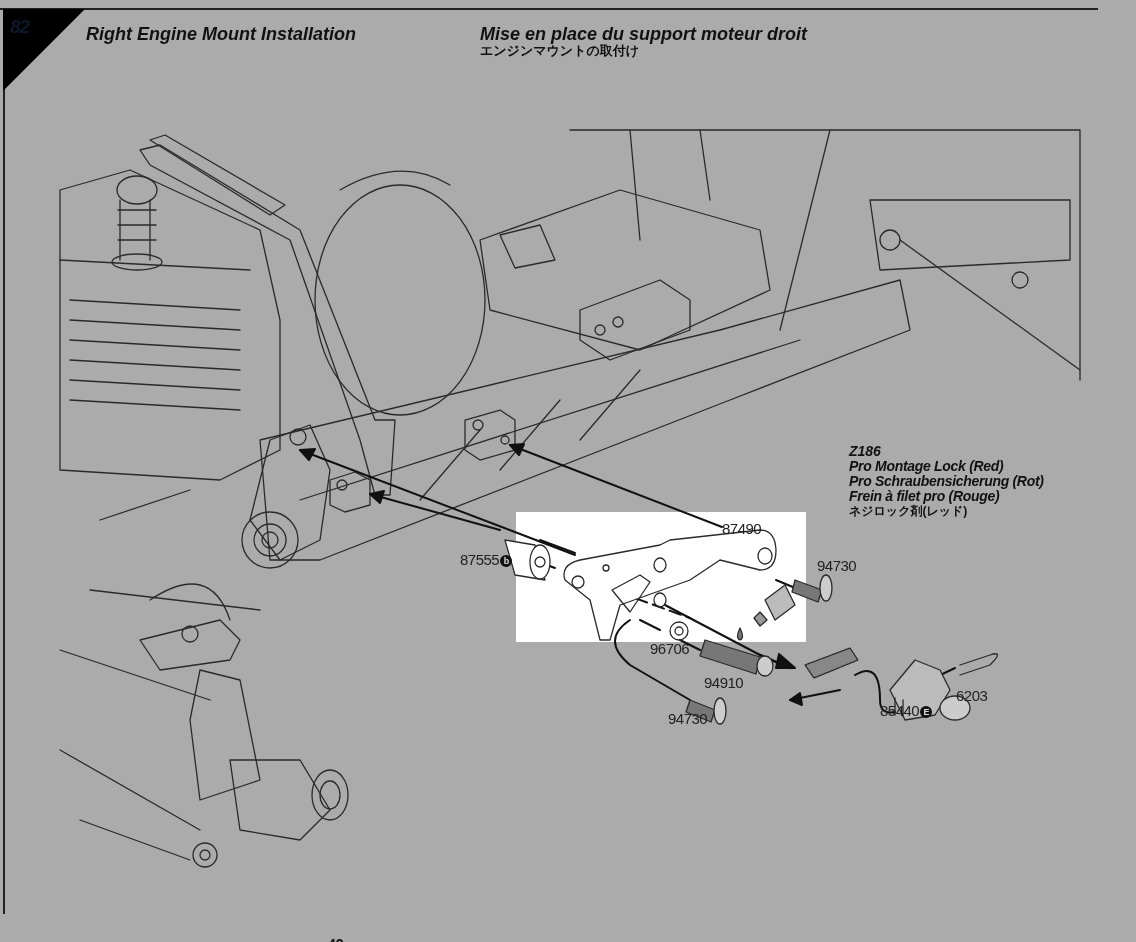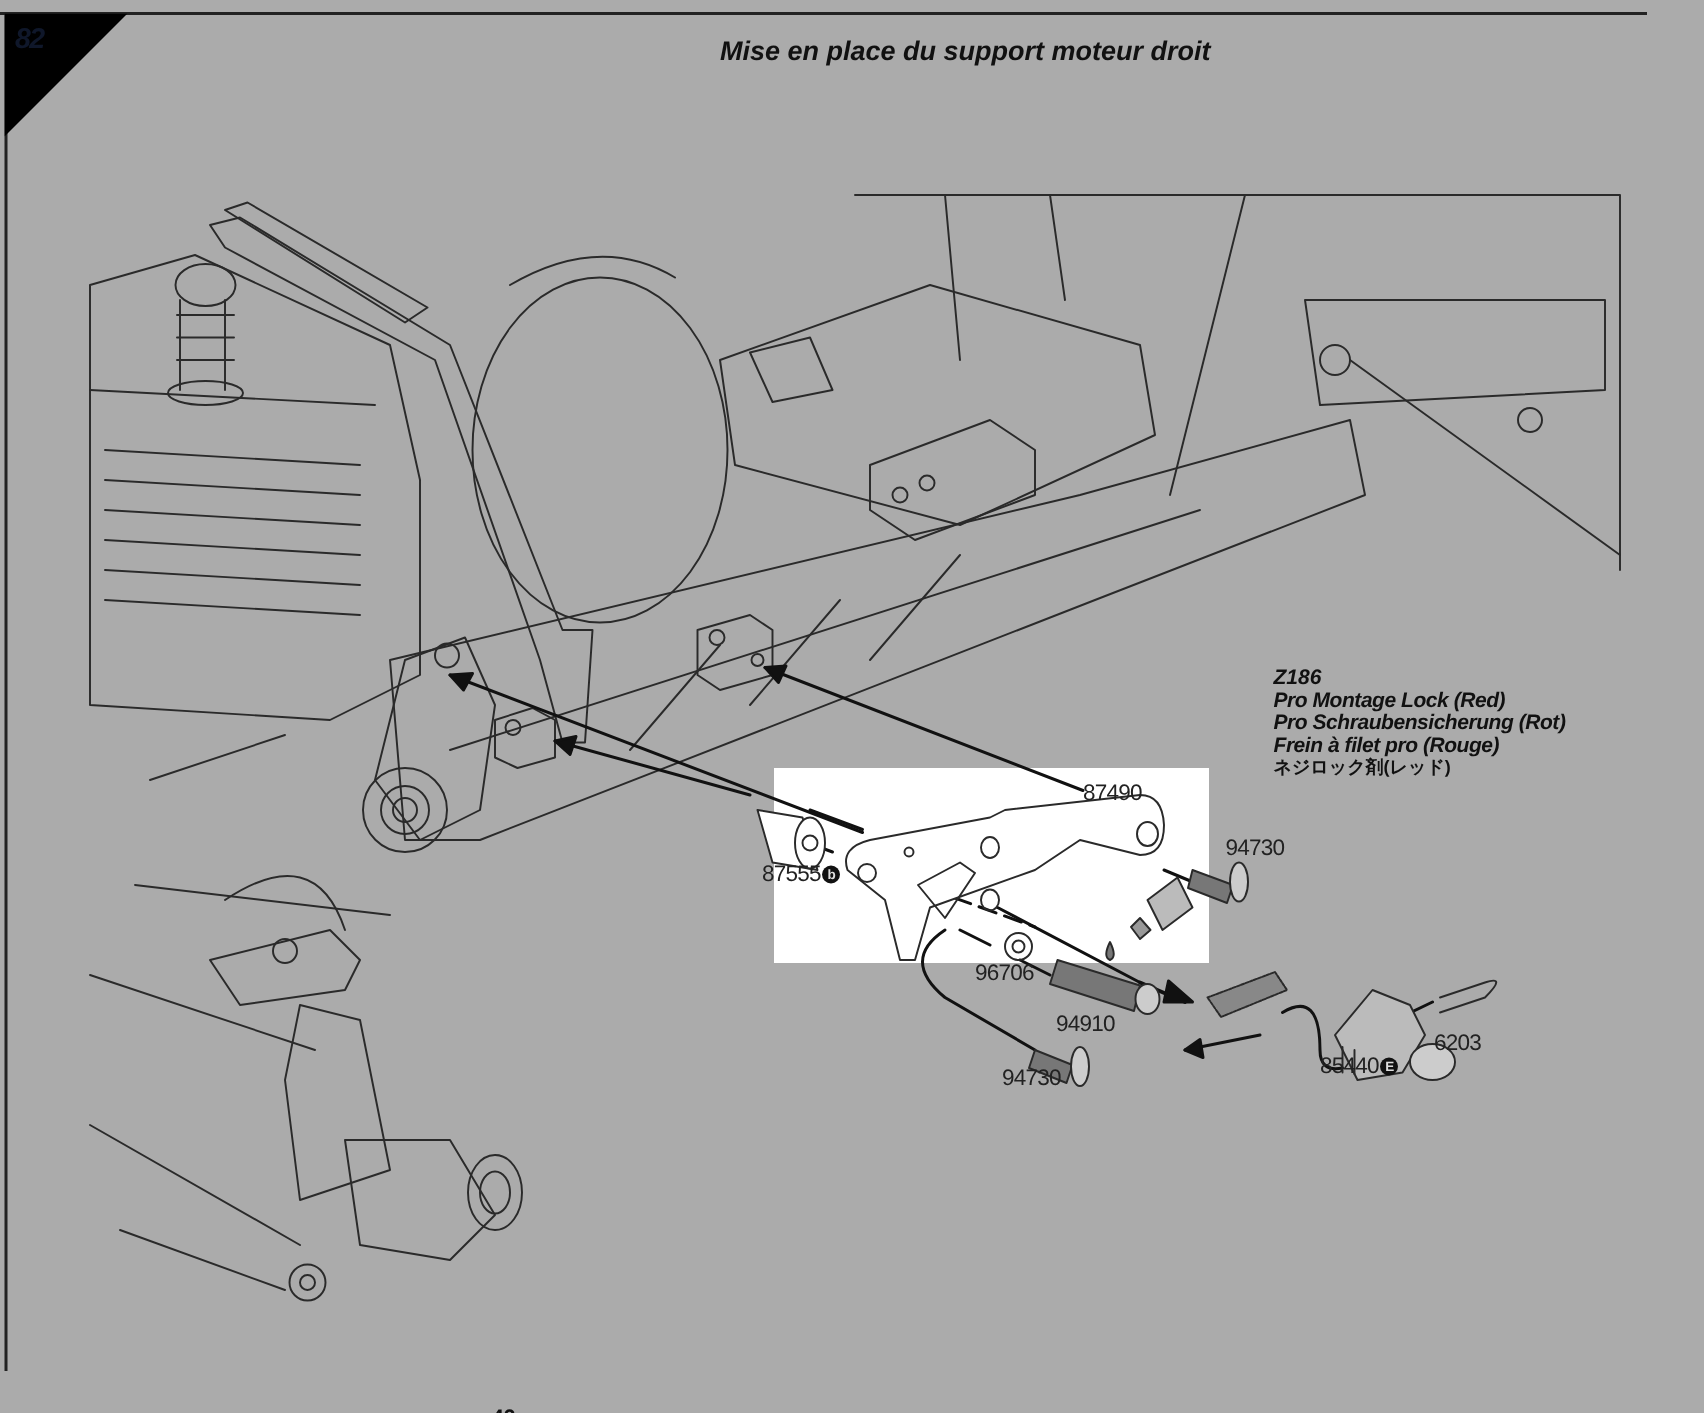--- a/index.html
+++ b/index.html
@@ -38,23 +38,25 @@
 
 <div class="top-rule"></div>
 <div class="left-rule"></div>
 
 <svg class="step-badge" viewBox="0 0 82 82">
   <polygon points="0,0 82,0 0,82" fill="#000"></polygon>
 </svg>
 <div class="step-number">82</div>
 
 <div class="title-block" id="title-left">
+  <span class="line">Right Engine Mount Installation</span>
 </div>
 <div class="title-block" id="title-right">
   <span class="line">Mise en place du support moteur droit</span>
+  <span class="line jp">エンジンマウントの取付け</span>
 </div>
 
 <div class="illustration">
   <div class="highlight-box"></div>
   <svg width="1136" height="942" viewBox="0 0 1136 942" fill="none" stroke="#2a2a2a" stroke-width="1.3" stroke-linejoin="round" stroke-linecap="round">
 
     <g>
       <path d="M60,190 L130,170 L260,230 L280,320 L280,450 L220,480 L60,470 Z"></path>
       <path d="M60,260 L250,270"></path>
       <path d="M70,300 L240,310 M70,320 L240,330 M70,340 L240,350 M70,360 L240,370 M70,380 L240,390 M70,400 L240,410"></path>
@@ -195,21 +197,21 @@
     </g>
 
     <g>
       <path d="M960,665 L990,655 Q1005,650 990,665 L960,675"></path>
     </g>
   </svg>
 </div>
 
 <div class="part-label" style="left:722px; top:520px;"><span>87490</span></div>
 <div class="part-label" style="left:817px; top:557px;"><span>94730</span></div>
-<div class="part-label" style="left:460px; top:574px;margin-left:48px;"><span>87555</span><span class="marker">b</span></div>
+<div class="part-label" style="left:460px; top:551px;"><span>87555</span><span class="marker">b</span></div>
 <div class="part-label" style="left:650px; top:640px;"><span>96706</span></div>
 <div class="part-label" style="left:704px; top:674px;"><span>94910</span></div>
 <div class="part-label" style="left:668px; top:710px;"><span>94730</span></div>
 <div class="part-label" style="left:956px; top:647px;margin-top:40px;"><span>6203</span></div>
 <div class="part-label" style="left:880px; top:702px;"><span>85440</span><span class="marker">E</span></div>
 
 <div class="note-block">
   <span class="code">Z186</span>
   <span class="line">Pro Montage Lock (Red)</span>
   <span class="line">Pro Schraubensicherung (Rot)</span>

